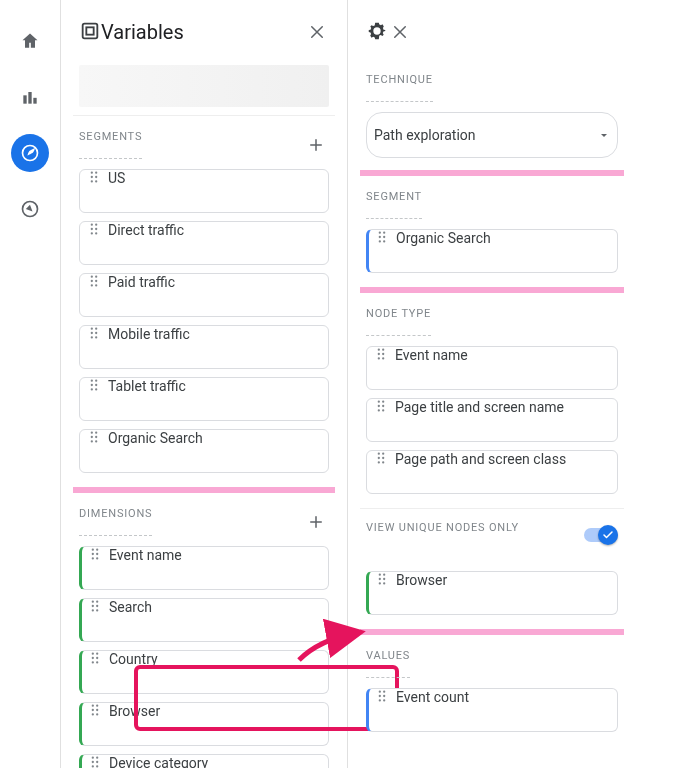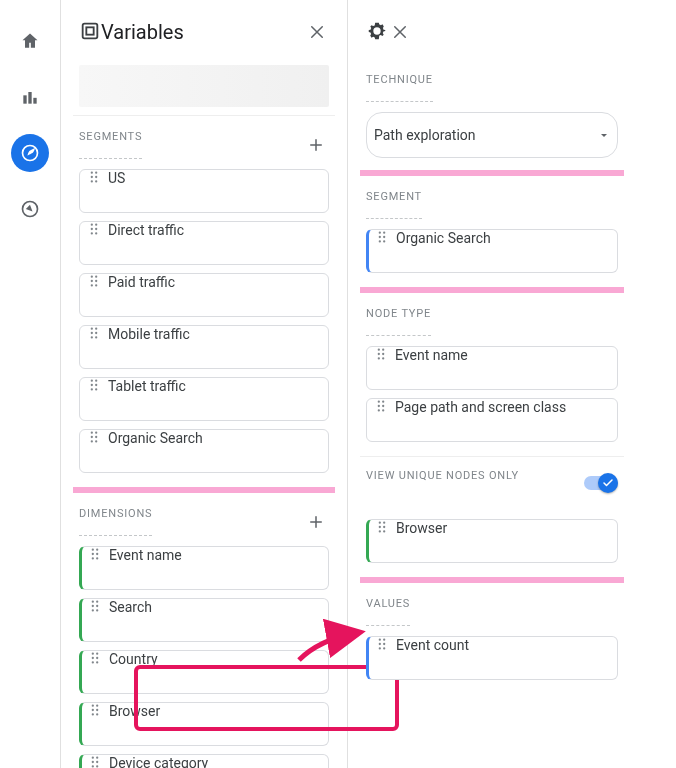--- a/index.html
+++ b/index.html
@@ -364,20 +364,26 @@
           <div class="chip ">
             <span class="drag-handle"><svg viewBox="0 0 13 16">
                 <use href="#ic-drag"></use>
               </svg></span>
             <span class="chip-label">Event name</span>
           </div>
           <div class="chip ">
             <span class="drag-handle"><svg viewBox="0 0 13 16">
                 <use href="#ic-drag"></use>
               </svg></span>
+            <span class="chip-label">Page title and screen name</span>
+          </div>
+          <div class="chip ">
+            <span class="drag-handle"><svg viewBox="0 0 13 16">
+                <use href="#ic-drag"></use>
+              </svg></span>
             <span class="chip-label">Page path and screen class</span>
           </div>
         </div>
     </div>
 
     <div class="toggle-row">
       <span class="sec-label" style="border:none">VIEW UNIQUE NODES ONLY</span>
       <div class="switch">
         <div class="switch-track"></div>
         <div class="switch-thumb">

